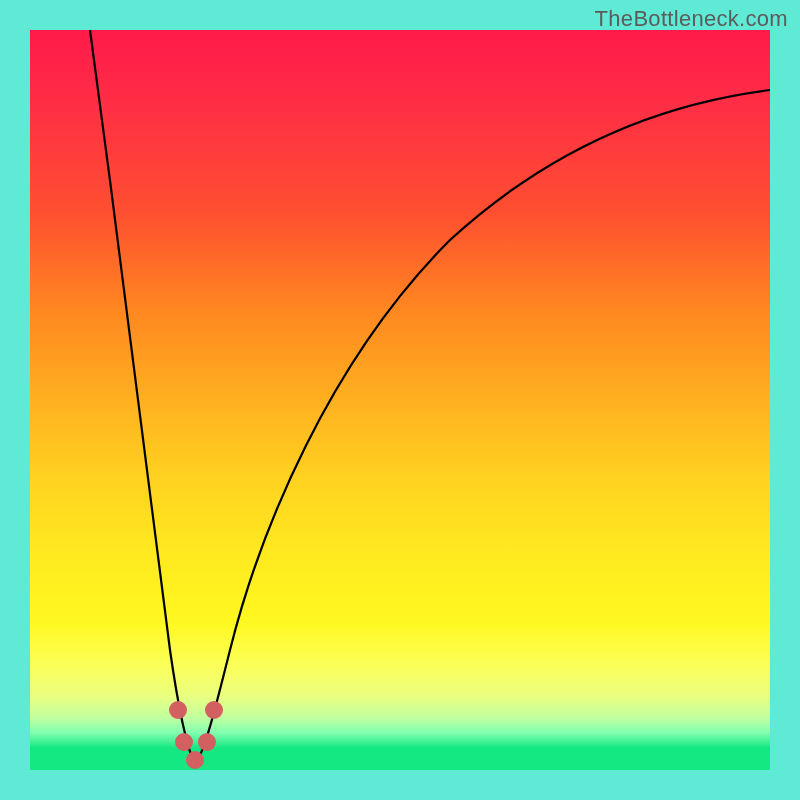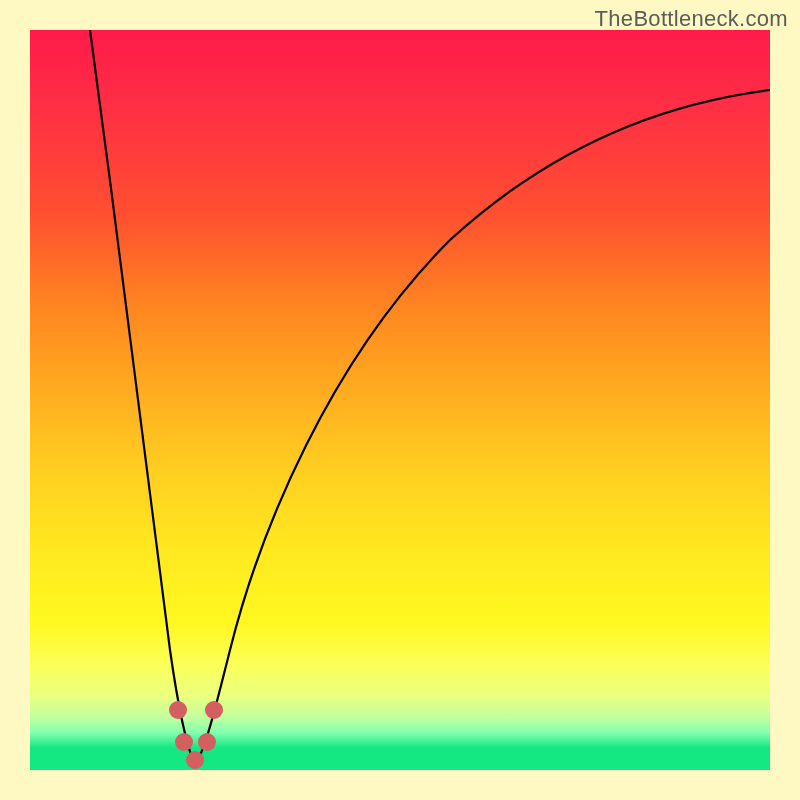--- a/index.html
+++ b/index.html
@@ -7,21 +7,21 @@
     padding: 0;
     width: 800px;
     height: 800px;
     overflow: hidden;
     background: #000;
   }
   .frame {
     position: relative;
     width: 800px;
     height: 800px;
-    background: #fef9c3;
+    background: #5eead4;
     text-decoration: underline;
   }
   .plot {
     position: absolute;
     left: 30px;
     top: 30px;
     width: 740px;
     height: 740px;
     background: linear-gradient(to bottom,
       #ff1a4a 0%,

